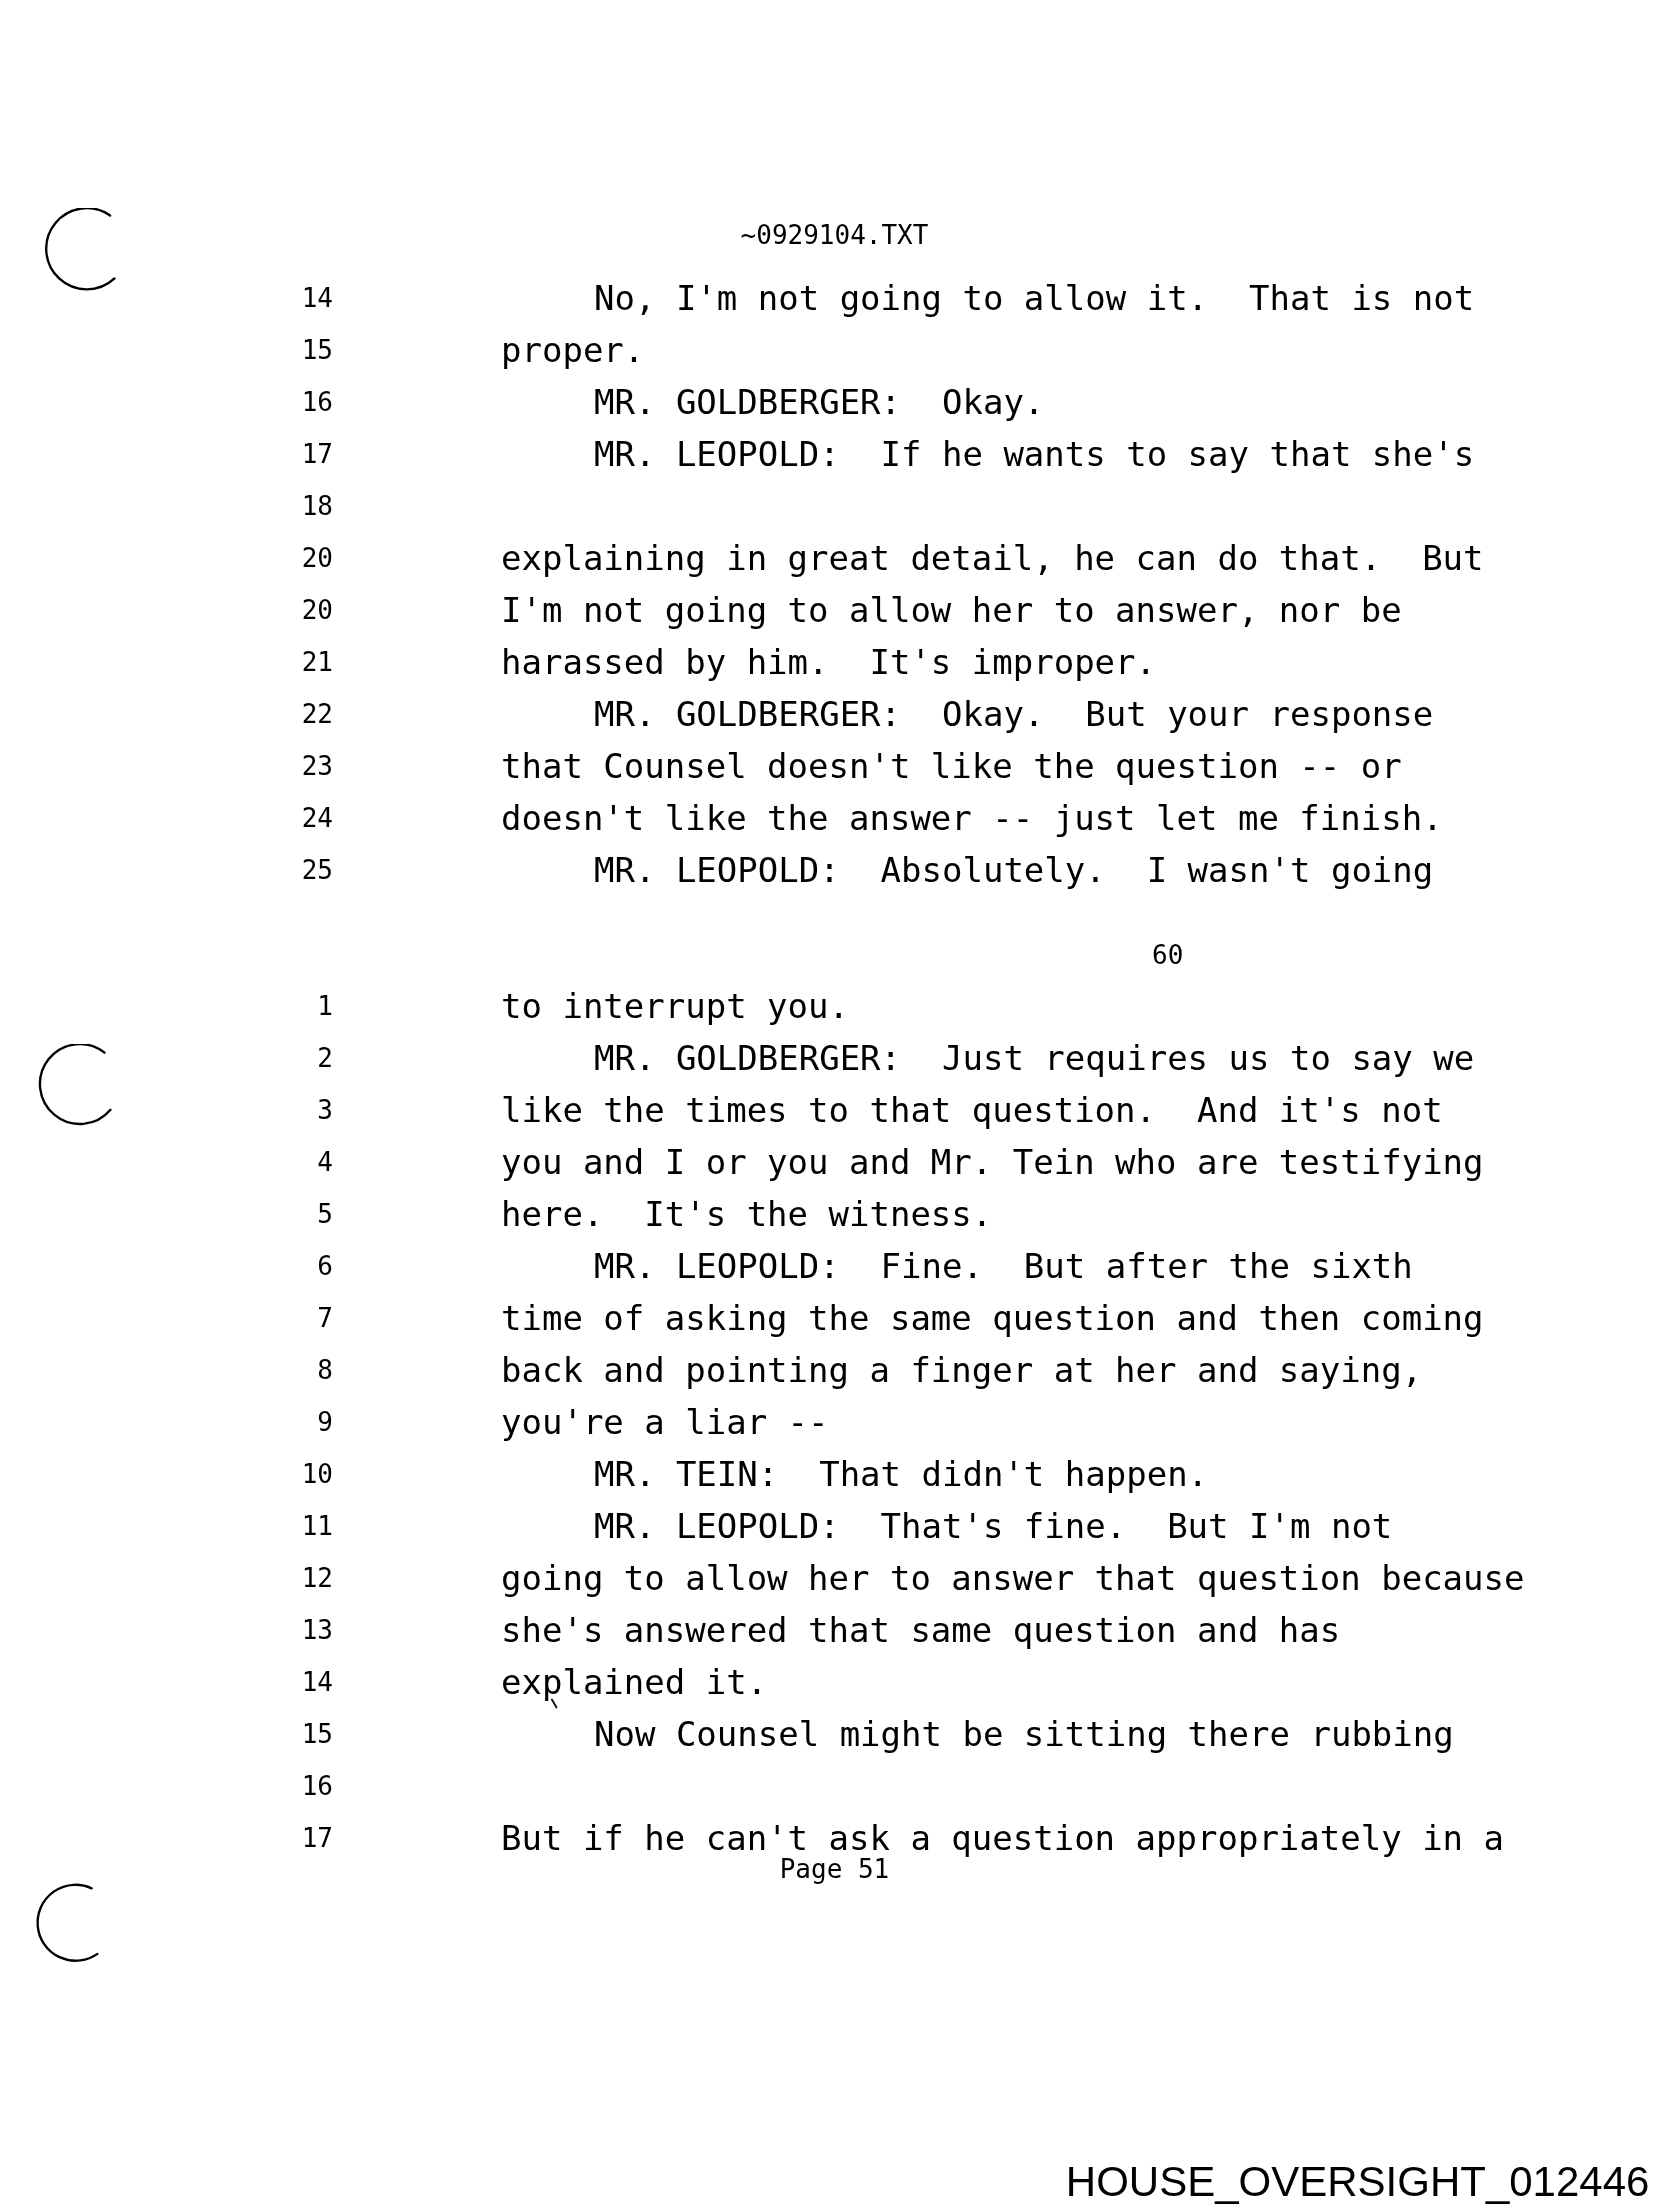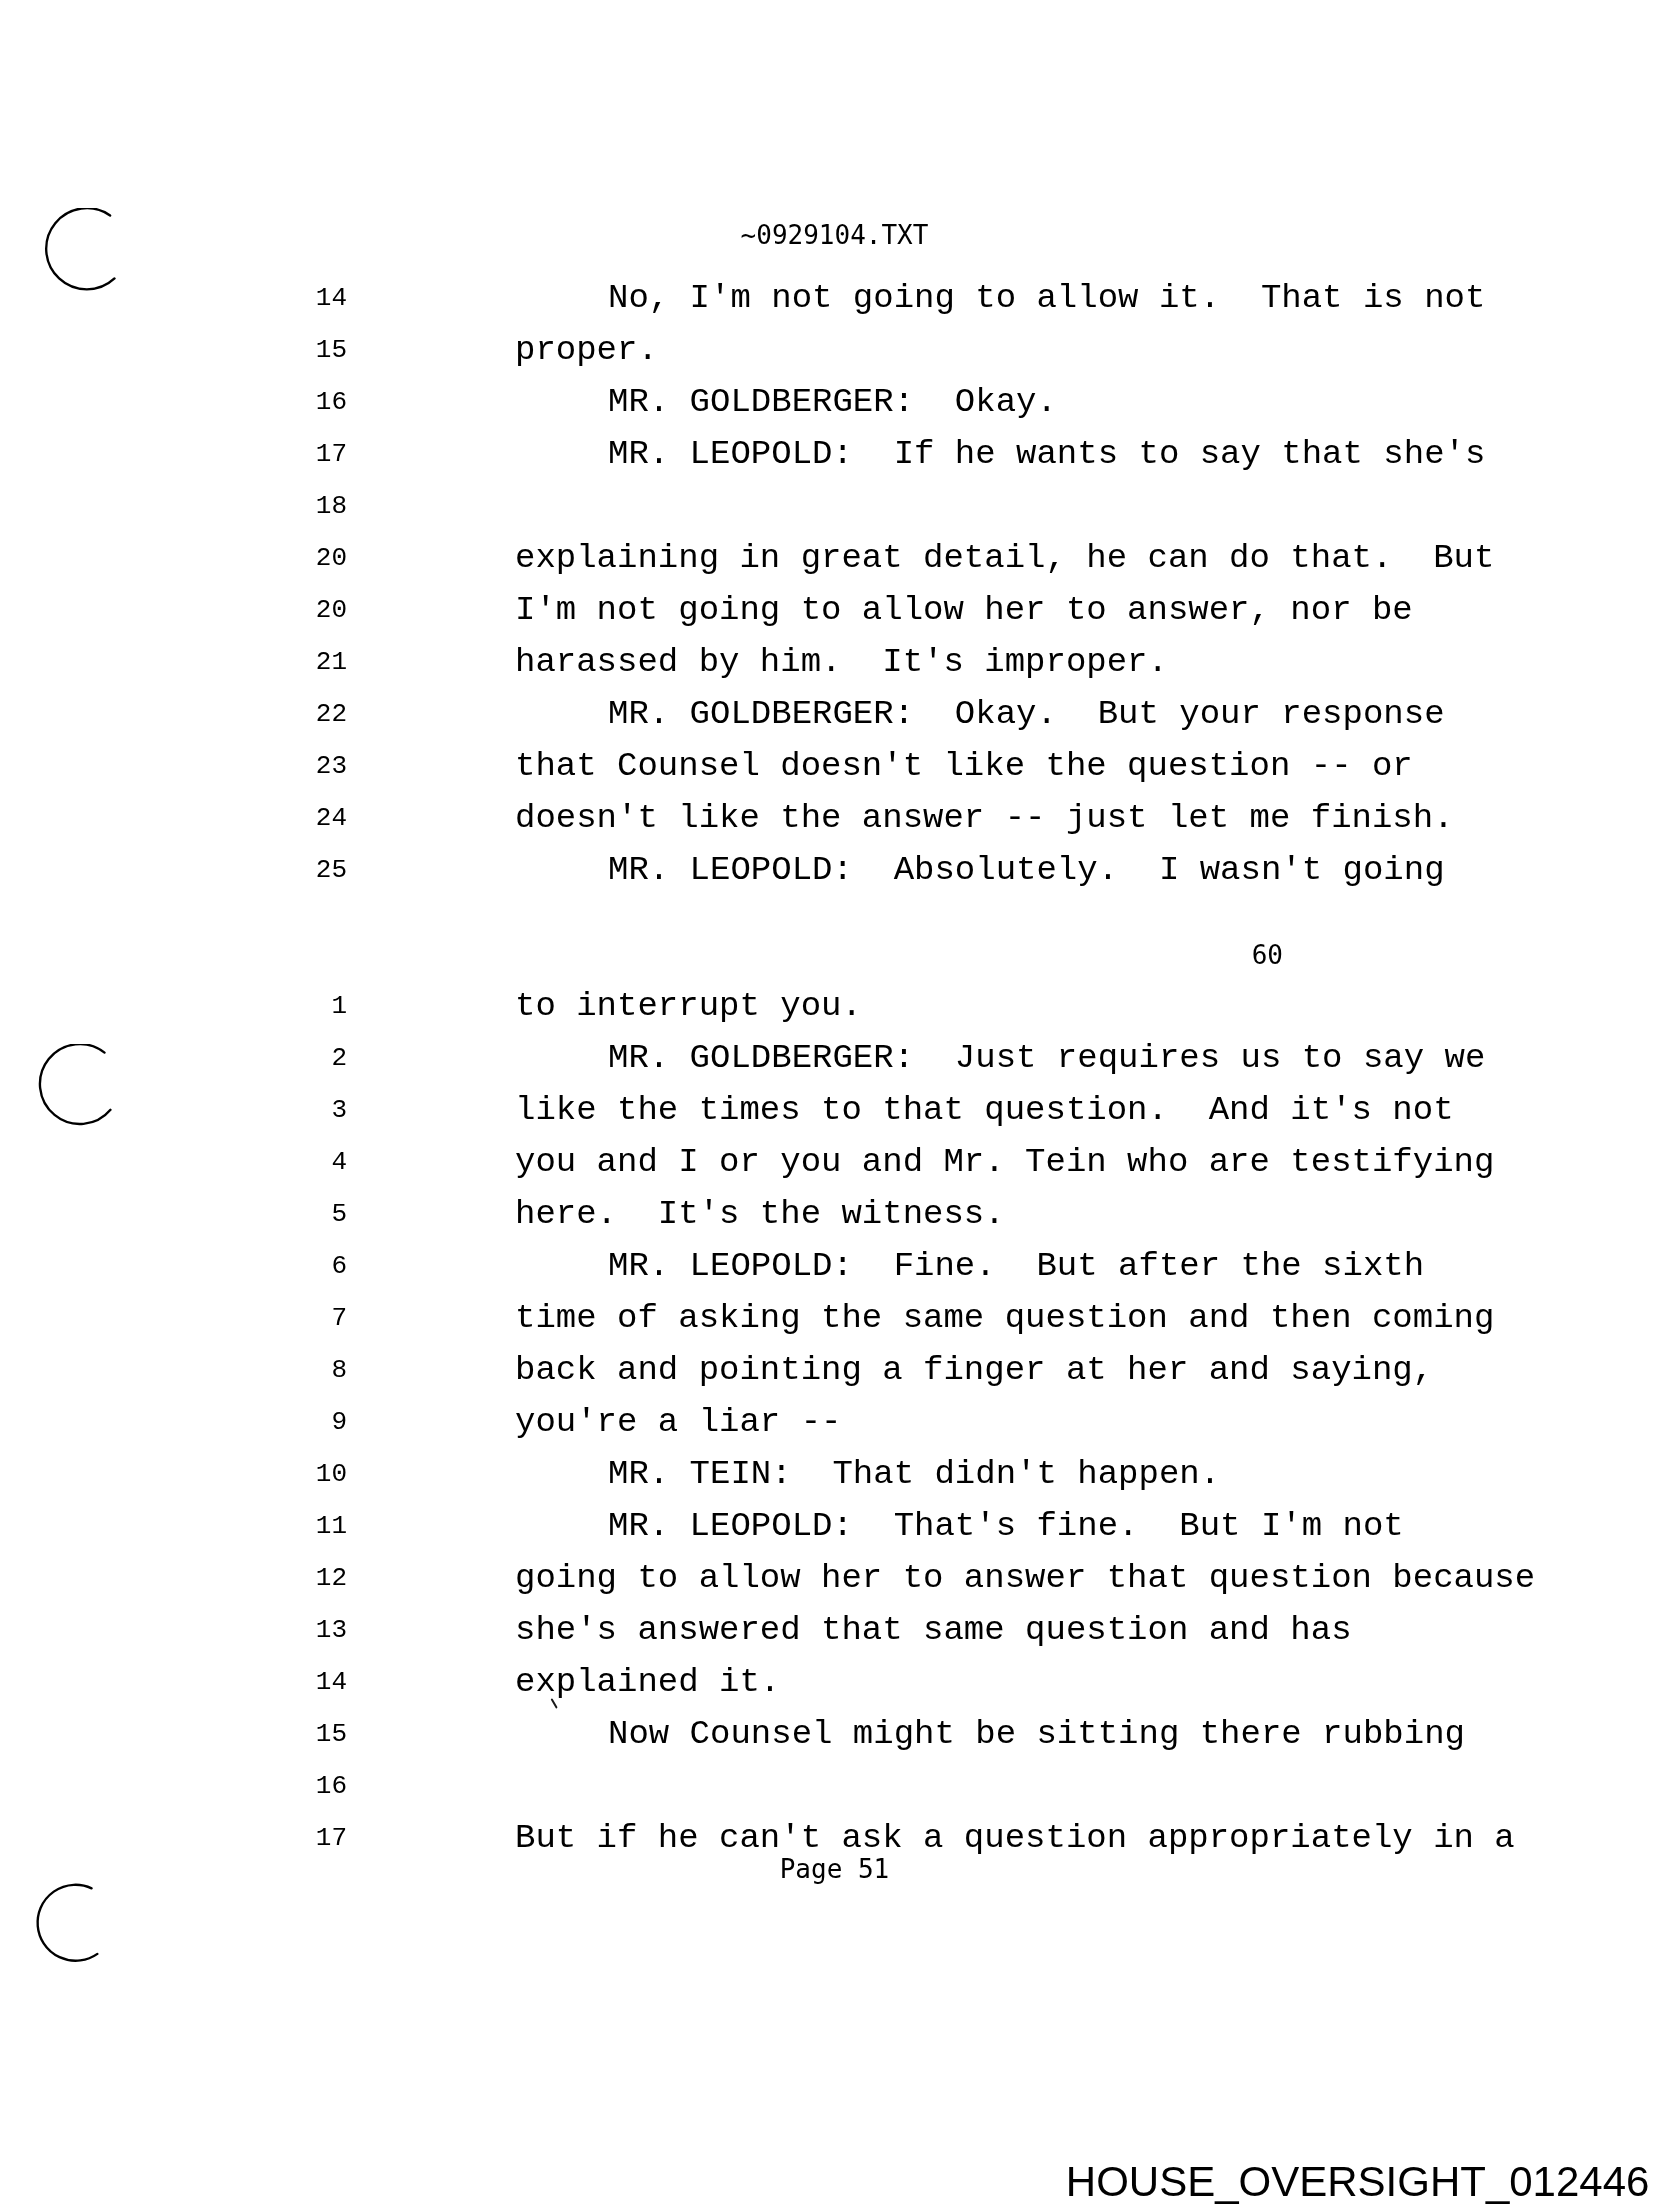--- a/index.html
+++ b/index.html
@@ -8,36 +8,36 @@
     width:1669px; height:2205px;
     background:#ffffff;
     color:#000;
     font-family:"DejaVu Sans Mono", "Liberation Mono", monospace;
     overflow:hidden;
   }
   .doc-header {
     position:absolute; top:221px; left:0; width:1669px;
     text-align:center; font-size:26px; line-height:1.1; white-space:pre;
   }
-  .block { position:absolute; left:263px; width:1244px;font-family:Liberation Mono, monospace; }
+  .block { position:absolute; left:249px; width:1244px; }
   #block1 { top:272px; }
   #block2 { top:980px; }
   .line { position:relative; height:52px; line-height:52px; }
   .lnum {
     position:absolute; left:0; top:0; width:84px;
     text-align:right; font-size:26px; line-height:52px;
   }
   .ltext {
     position:absolute; left:252px; top:0;
     font-size:34px; line-height:52px; white-space:pre;
   }
   .ltext.indent { left:345px; }
   .page-num-top {
     position:absolute; top:929px; left:1152px; width:131px;
-    text-align:right; font-size:26px; line-height:52px;
+    font-size:26px; line-height:52px;
   }
   .page-footer {
     position:absolute; top:1843px; left:0; width:1669px;
     text-align:center; font-size:26px; line-height:52px; white-space:pre;
   }
   .bates {
     position:absolute; top:2161px; right:19.6px;
     font-family:"Liberation Sans", sans-serif;
     font-size:42px; line-height:1; letter-spacing:0px;
   }

